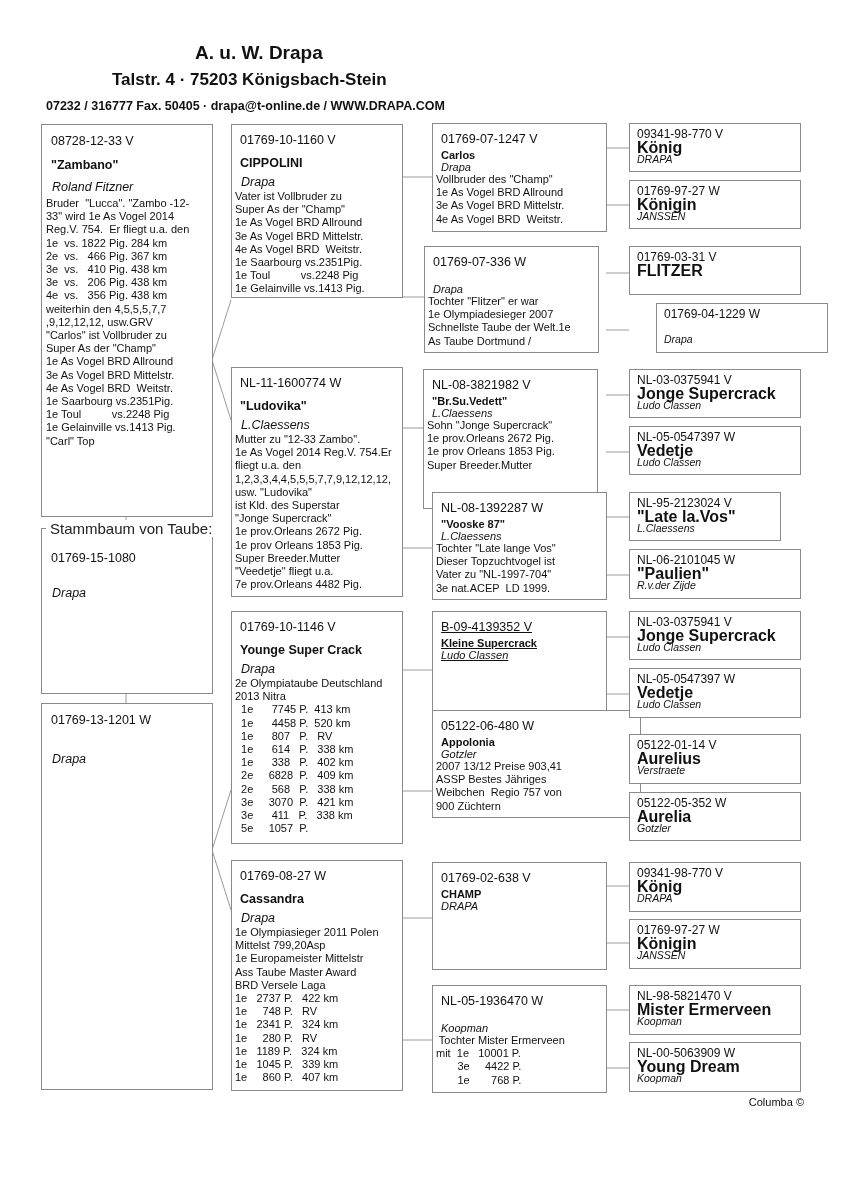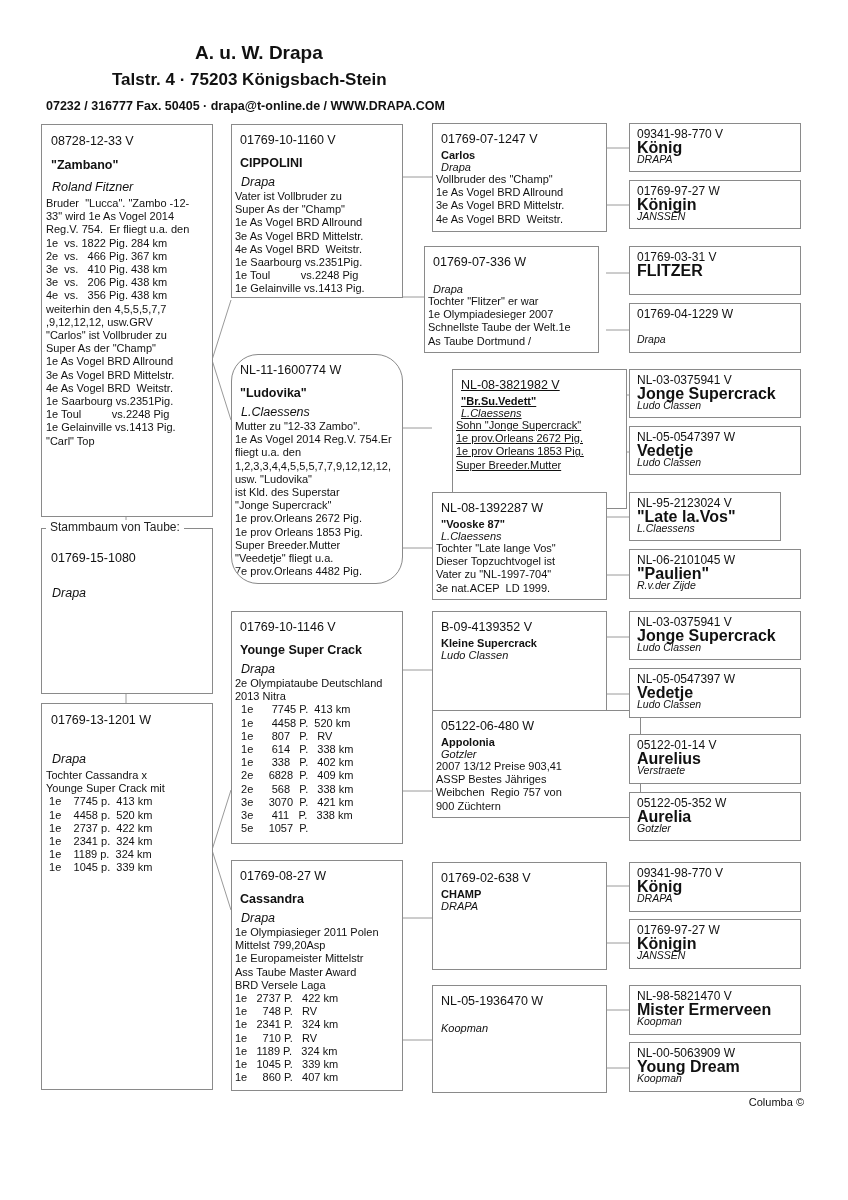--- a/index.html
+++ b/index.html
@@ -26,21 +26,21 @@
   
   .g3 .ring { margin:8px 0 0 8px; }
   .g3 .name { margin:2px 0 0 8px; font-size:11px; line-height:12px; }
   .g3 .breeder { margin:0 0 0 8px; font-size:11px; line-height:12px; }
   .g3 .notes { margin:0 0 0 3px; font-size:11px; line-height:13.2px; }
   
   .g4 .ring { margin:3px 0 0 7px; font-size:12px; line-height:14px; }
   .g4 .name { margin:1px 0 0 7px; font-size:16px; line-height:11px; }
   .g4 .breeder { margin:0 0 0 7px; font-size:10.5px; line-height:12px; }
   .spacer { height:14px; }
-  .legend { position:absolute; font-size:12px; background:#fff; padding:0 4px; color:#222; }
+  .legend { position:absolute; font-size:15px; background:#fff; padding:0 4px; color:#222; }
   .footer { position:absolute; right:44px; top:1096px; font-size:11px; }
   svg.lines { position:absolute; left:0; top:0; }
   svg.lines line { stroke:#9a9a9a; stroke-width:1; }
 </style>
 </head>
 <body>
 
 <div class="hdr" id="h-title">A. u. W. Drapa</div>
 <div class="hdr" id="h-addr">Talstr. 4  ·  75203 Königsbach-Stein</div>
 <div class="hdr" id="h-contact">07232 / 316777 Fax. 50405  ·  drapa@t-online.de / WWW.DRAPA.COM</div>
@@ -111,48 +111,40 @@
 <div class="box g1" style="left:41px; top:528px; width:172px; height:166px;">
   <div class="ring" style="margin-top:22px;">01769-15-1080</div>
   <div class="breeder" style="margin-top:20px;">Drapa</div>
 </div>
 <div class="legend" style="left:46px; top:520px;">Stammbaum von Taube:</div>
 
 <div class="box g1" style="left:41px; top:703px; width:172px; height:387px;">
   <div class="ring">01769-13-1201 W</div>
   <div class="spacer"></div>
   <div class="breeder" style="margin-top:10px;">Drapa</div>
-  <div class="notes">Tochter Cassandra x
-Younge Super Crack mit
- 1e    7745 p.  413 km
- 1e    4458 p.  520 km
- 1e    2737 p.  422 km
- 1e    2341 p.  324 km
- 1e    1189 p.  324 km
- 1e    1045 p.  339 km</div>
 </div>
 
 <div class="box g2" style="left:231px; top:124px; width:172px; height:174px;">
   <div class="ring">01769-10-1160 V</div>
   <div class="name">CIPPOLINI</div>
   <div class="breeder">Drapa</div>
   <div class="notes">Vater ist Vollbruder zu
 Super As der "Champ"
 1e As Vogel BRD Allround
 3e As Vogel BRD Mittelstr.
 4e As Vogel BRD  Weitstr.
 1e Saarbourg vs.2351Pig.
 1e Toul          vs.2248 Pig
 1e Gelainville vs.1413 Pig.
 "Carl" Top Spitzen Vogel.
 1e   As Vogel BRD  2006.
 2e   AS Vogel BRD  2005.
 4e</div>
 </div>
-<div class="box g2" style="left:231px; top:354px; width:172px; height:230px;border-radius:27px;">
+<div class="box g2" style="left:231px; top:367px; width:172px; height:230px;">
   <div class="ring">NL-11-1600774 W</div>
   <div class="name">"Ludovika"</div>
   <div class="breeder">L.Claessens</div>
   <div class="notes">Mutter zu "12-33 Zambo".
 1e As Vogel 2014 Reg.V. 754.Er
 fliegt u.a. den
 1,2,3,3,4,4,5,5,5,7,7,9,12,12,12,
 usw. "Ludovika"
 ist Kld. des Superstar
 "Jonge Supercrack"
@@ -184,21 +176,21 @@
   <div class="name">Cassandra</div>
   <div class="breeder">Drapa</div>
   <div class="notes">1e Olympiasieger 2011 Polen
 Mittelst 799,20Asp
 1e Europameister Mittelstr
 Ass Taube Master Award
 BRD Versele Laga
 1e   2737 P.   422 km
 1e     748 P.   RV
 1e   2341 P.   324 km
-1e     710 P.   RV
+1e     280 P.   RV
 1e   1189 P.   324 km
 1e   1045 P.   339 km
 1e     860 P.   407 km</div>
 </div>
 
 <div class="box g3" style="left:432px; top:123px; width:175px; height:109px;">
   <div class="ring">01769-07-1247 V</div>
   <div class="name">Carlos</div>
   <div class="breeder">Drapa</div>
   <div class="notes">Vollbruder des "Champ"
@@ -208,39 +200,39 @@
 </div>
 <div class="box g3" style="left:424px; top:246px; width:175px; height:107px;">
   <div class="ring">01769-07-336 W</div>
   <div class="spacer" style="height:13px;"></div>
   <div class="breeder">Drapa</div>
   <div class="notes">Tochter "Flitzer" er war
 1e Olympiadesieger 2007
 Schnellste Taube der Welt.1e
 As Taube Dortmund /</div>
 </div>
-<div class="box g3" style="left:452px; top:369px; width:175px; height:140px;text-decoration:underline;">
+<div class="box g3" style="left:423px; top:369px; width:175px; height:140px;">
   <div class="ring">NL-08-3821982 V</div>
   <div class="name">"Br.Su.Vedett"</div>
   <div class="breeder">L.Claessens</div>
   <div class="notes">Sohn "Jonge Supercrack"
 1e prov.Orleans 2672 Pig.
 1e prov Orleans 1853 Pig.
 Super Breeder.Mutter</div>
 </div>
 <div class="box g3" style="left:432px; top:492px; width:175px; height:108px;">
   <div class="ring">NL-08-1392287 W</div>
   <div class="name">"Vooske 87"</div>
   <div class="breeder">L.Claessens</div>
   <div class="notes">Tochter "Late lange Vos"
 Dieser Topzuchtvogel ist
 Vater zu "NL-1997-704"
 3e nat.ACEP  LD 1999.</div>
 </div>
-<div class="box g3" style="left:432px; top:611px; width:175px; height:108px;">
+<div class="box g3" style="left:432px; top:611px; width:175px; height:108px;text-decoration:underline;">
   <div class="ring">B-09-4139352 V</div>
   <div class="name">Kleine Supercrack</div>
   <div class="breeder">Ludo Classen</div>
 </div>
 <div class="box g3" style="left:432px; top:710px; width:209px; height:108px;">
   <div class="ring">05122-06-480 W</div>
   <div class="name">Appolonia</div>
   <div class="breeder">Gotzler</div>
   <div class="notes">2007 13/12 Preise 903,41
 ASSP Bestes Jähriges
@@ -249,38 +241,42 @@
 </div>
 <div class="box g3" style="left:432px; top:862px; width:175px; height:108px;">
   <div class="ring">01769-02-638 V</div>
   <div class="name">CHAMP</div>
   <div class="breeder">DRAPA</div>
 </div>
 <div class="box g3" style="left:432px; top:985px; width:175px; height:108px;">
   <div class="ring">NL-05-1936470 W</div>
   <div class="spacer" style="height:13px;"></div>
   <div class="breeder">Koopman</div>
+  <div class="notes"> Tochter Mister Ermerveen
+mit  1e   10001 P.
+       3e     4422 P.
+       1e       768 P.</div>
 </div>
 
 <div class="box g4" style="left:629px; top:123px; width:172px; height:49px;">
   <div class="ring">09341-98-770 V</div>
   <div class="name">König</div>
   <div class="breeder">DRAPA</div>
 </div>
 <div class="box g4" style="left:629px; top:180px; width:172px; height:49px;">
   <div class="ring">01769-97-27 W</div>
   <div class="name">Königin</div>
   <div class="breeder">JANSSEN</div>
 </div>
 <div class="box g4" style="left:629px; top:246px; width:172px; height:49px;">
   <div class="ring">01769-03-31 V</div>
   <div class="name">FLITZER</div>
   <div class="breeder"></div>
 </div>
-<div class="box g4" style="left:629px; top:303px; width:172px; height:50px;">
+<div class="box g4" style="left:656px; top:303px; width:172px; height:50px;">
   <div class="ring">01769-04-1229 W</div>
   <div class="spacer" style="height:12px;"></div>
   <div class="breeder">Drapa</div>
 </div>
 <div class="box g4" style="left:629px; top:369px; width:172px; height:49px;">
   <div class="ring">NL-03-0375941 V</div>
   <div class="name">Jonge Supercrack</div>
   <div class="breeder">Ludo Classen</div>
 </div>
 <div class="box g4" style="left:629px; top:426px; width:172px; height:49px;">

